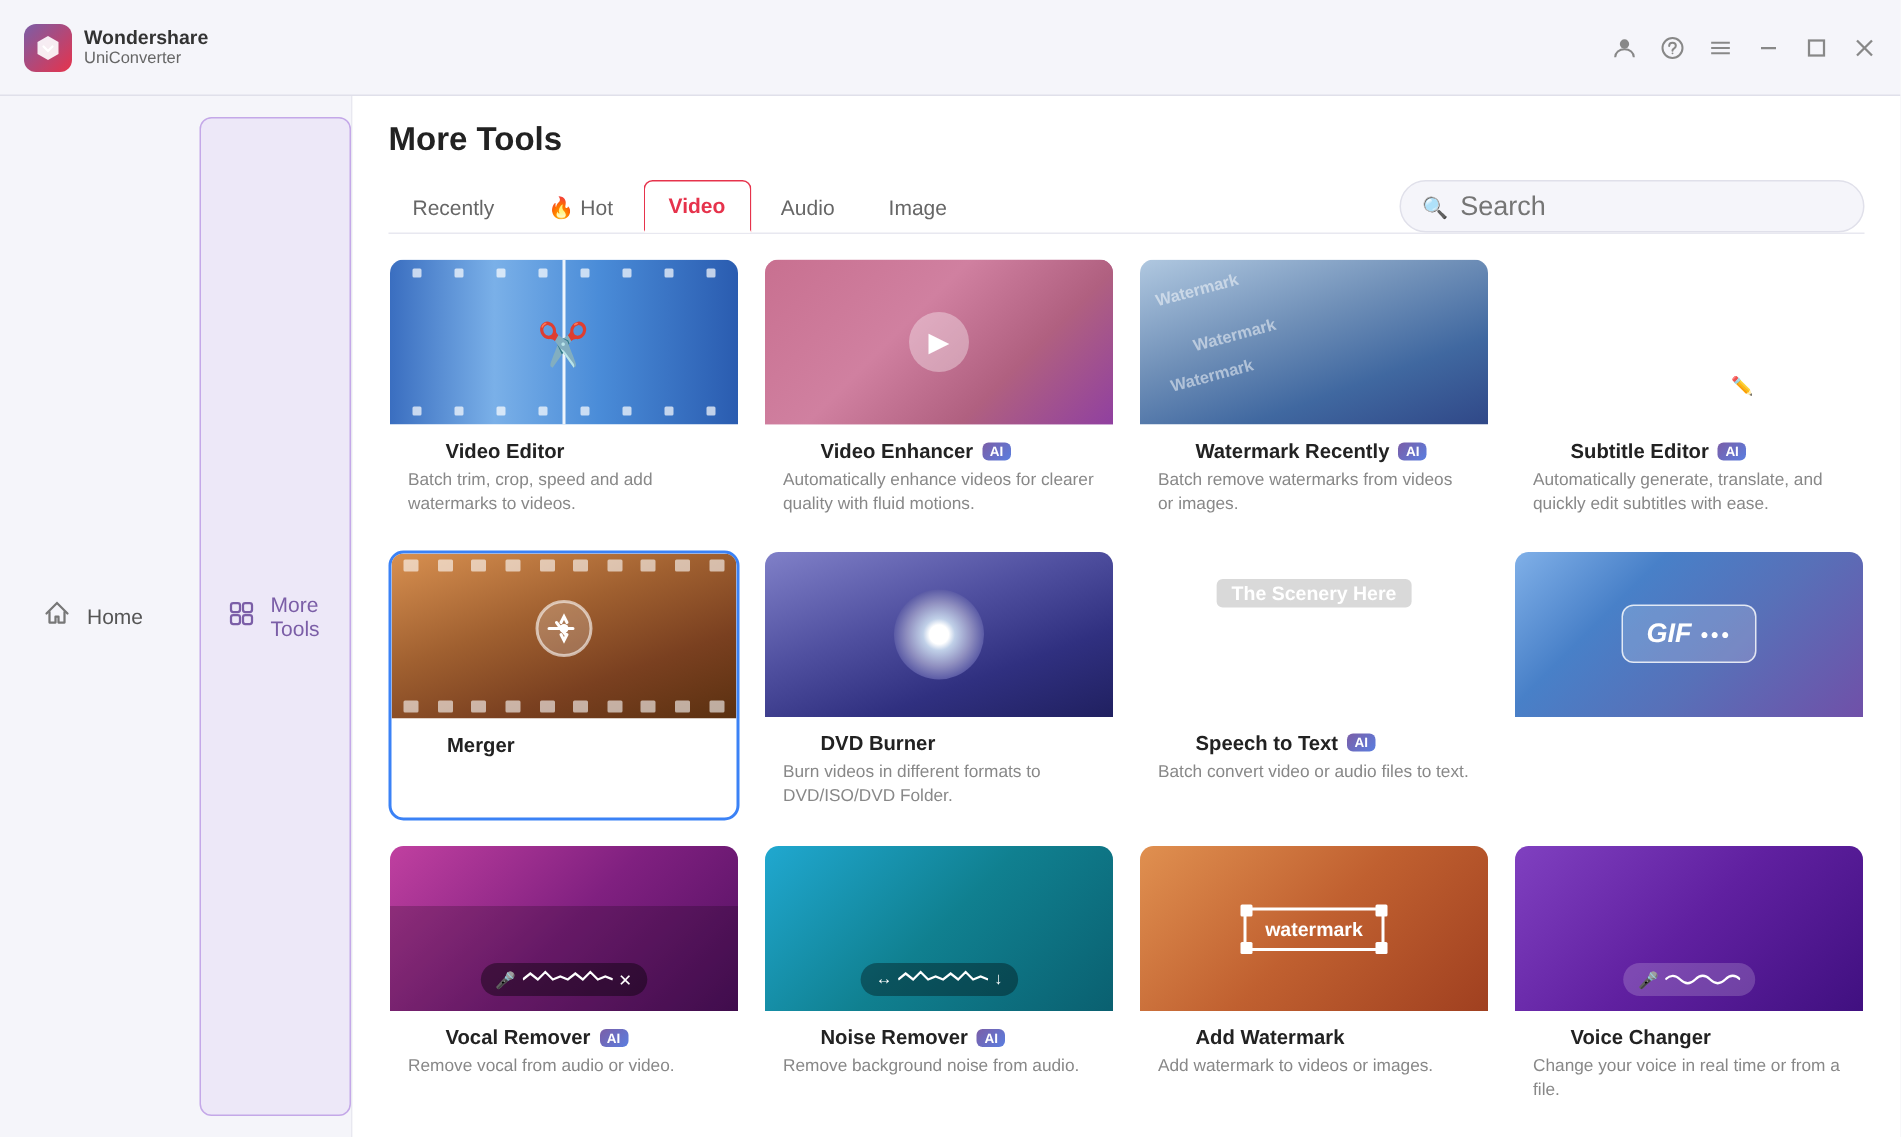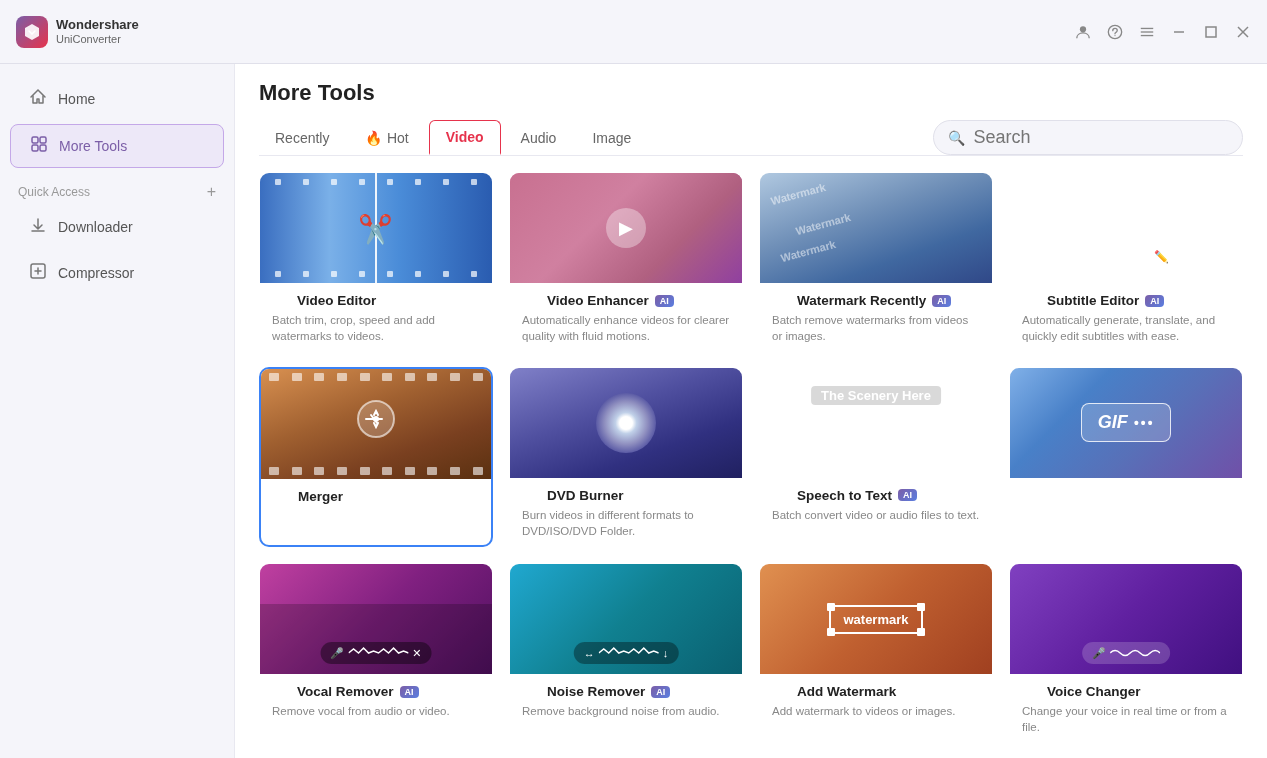--- a/index.html
+++ b/index.html
@@ -60,21 +60,21 @@
       flex: 1;
       overflow: hidden;
     }
 
     
     .sidebar {
       width: 235px;
       background: #f5f5fa;
       border-right: 1px solid #e8e8f0;
       display: flex;
-      flex-direction: column;
+      flex-direction: row;
       flex-shrink: 0;
       padding: 12px 0;
     }
     .sidebar-item {
       display: flex;
       align-items: center;
       gap: 10px;
       padding: 10px 18px;
       cursor: pointer;
       border-radius: 8px;

